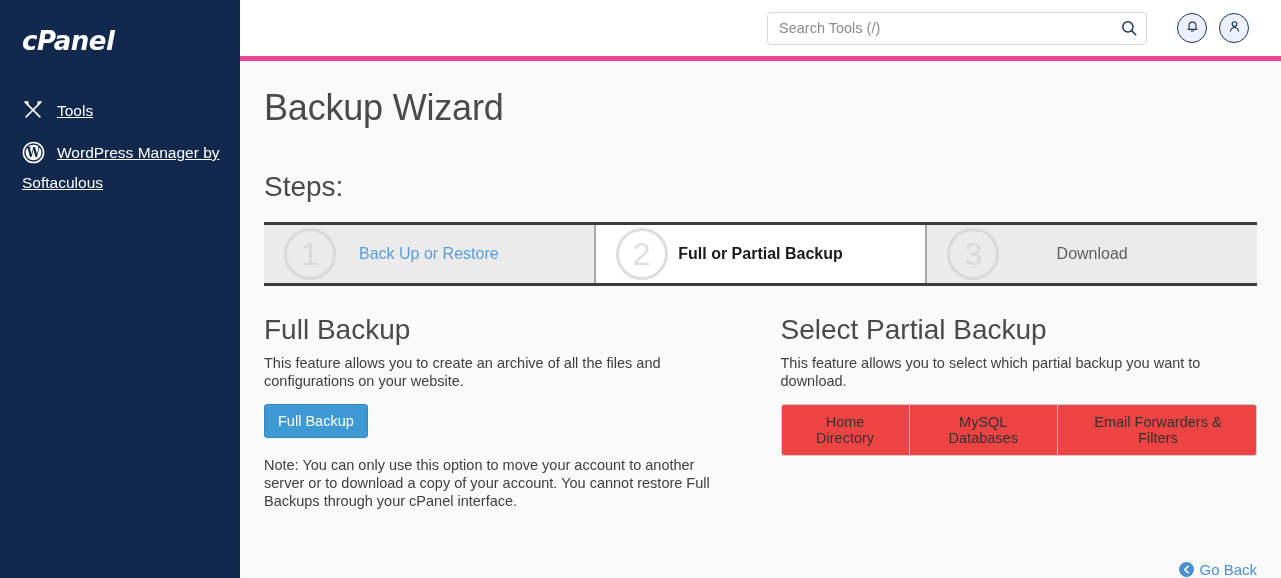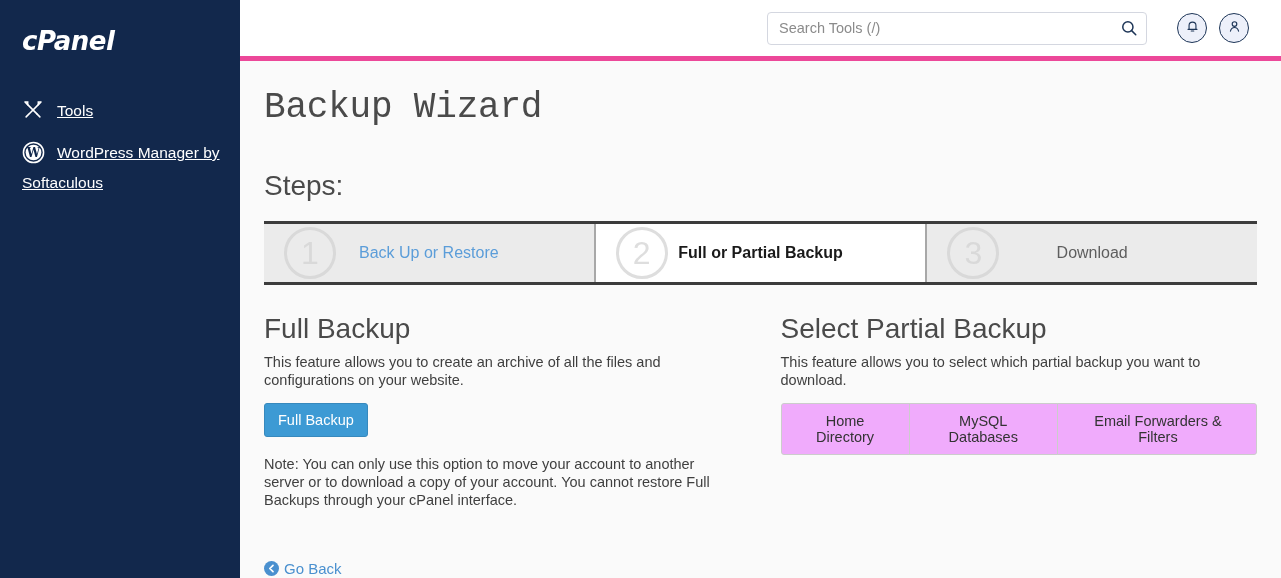--- a/index.html
+++ b/index.html
@@ -100,21 +100,20 @@
   }
 
   
   .content { padding: 0 24px 0 24px; position: relative; }
   .page-title {
     font-size: 36px;
     font-weight: 400;
     color: #4a4a4a;
     margin: 26px 0 0 0;
     letter-spacing: -0.2px;
-    font-family: Liberation Mono, monospace;
   }
   .steps-title {
     font-size: 28px;
     font-weight: 400;
     color: #4a4a4a;
     margin: 42px 0 0 0;
   }
 
   .steps {
     margin-top: 19px;
@@ -191,37 +190,37 @@
   }
   .note {
     font-size: 14.5px;
     color: #3f3f3f;
     line-height: 18px;
     margin-top: 18px;
     max-width: 470px;
   }
   .btn-group { display: flex; }
   .btn-group .gbtn {
-    background: #f0abfc;
+    background: #ef4444;
     border: 1px solid #cccccc;
     color: #333333;
     font-size: 14.5px;
     font-family: "Liberation Sans", sans-serif;
     padding: 9px 14px;
     cursor: pointer;
     line-height: 16px;
     border-radius: 3px 0 0 3px;
   }
   .btn-group .gbtn + .gbtn { margin-left: -1px; border-radius: 0; }
   .btn-group .gbtn:last-child { border-radius: 0 3px 3px 0; padding-left: 16px; }
 
   .goback-row {
     width: 993px;
     display: flex;
-    justify-content: flex-start;
+    justify-content: flex-end;
     margin-top: 36px;
   }
   .goback {
     color: #4a90cf;
     font-size: 15px;
     text-decoration: none;
     cursor: pointer;
     display: inline-flex;
     align-items: center;
     gap: 5px;

